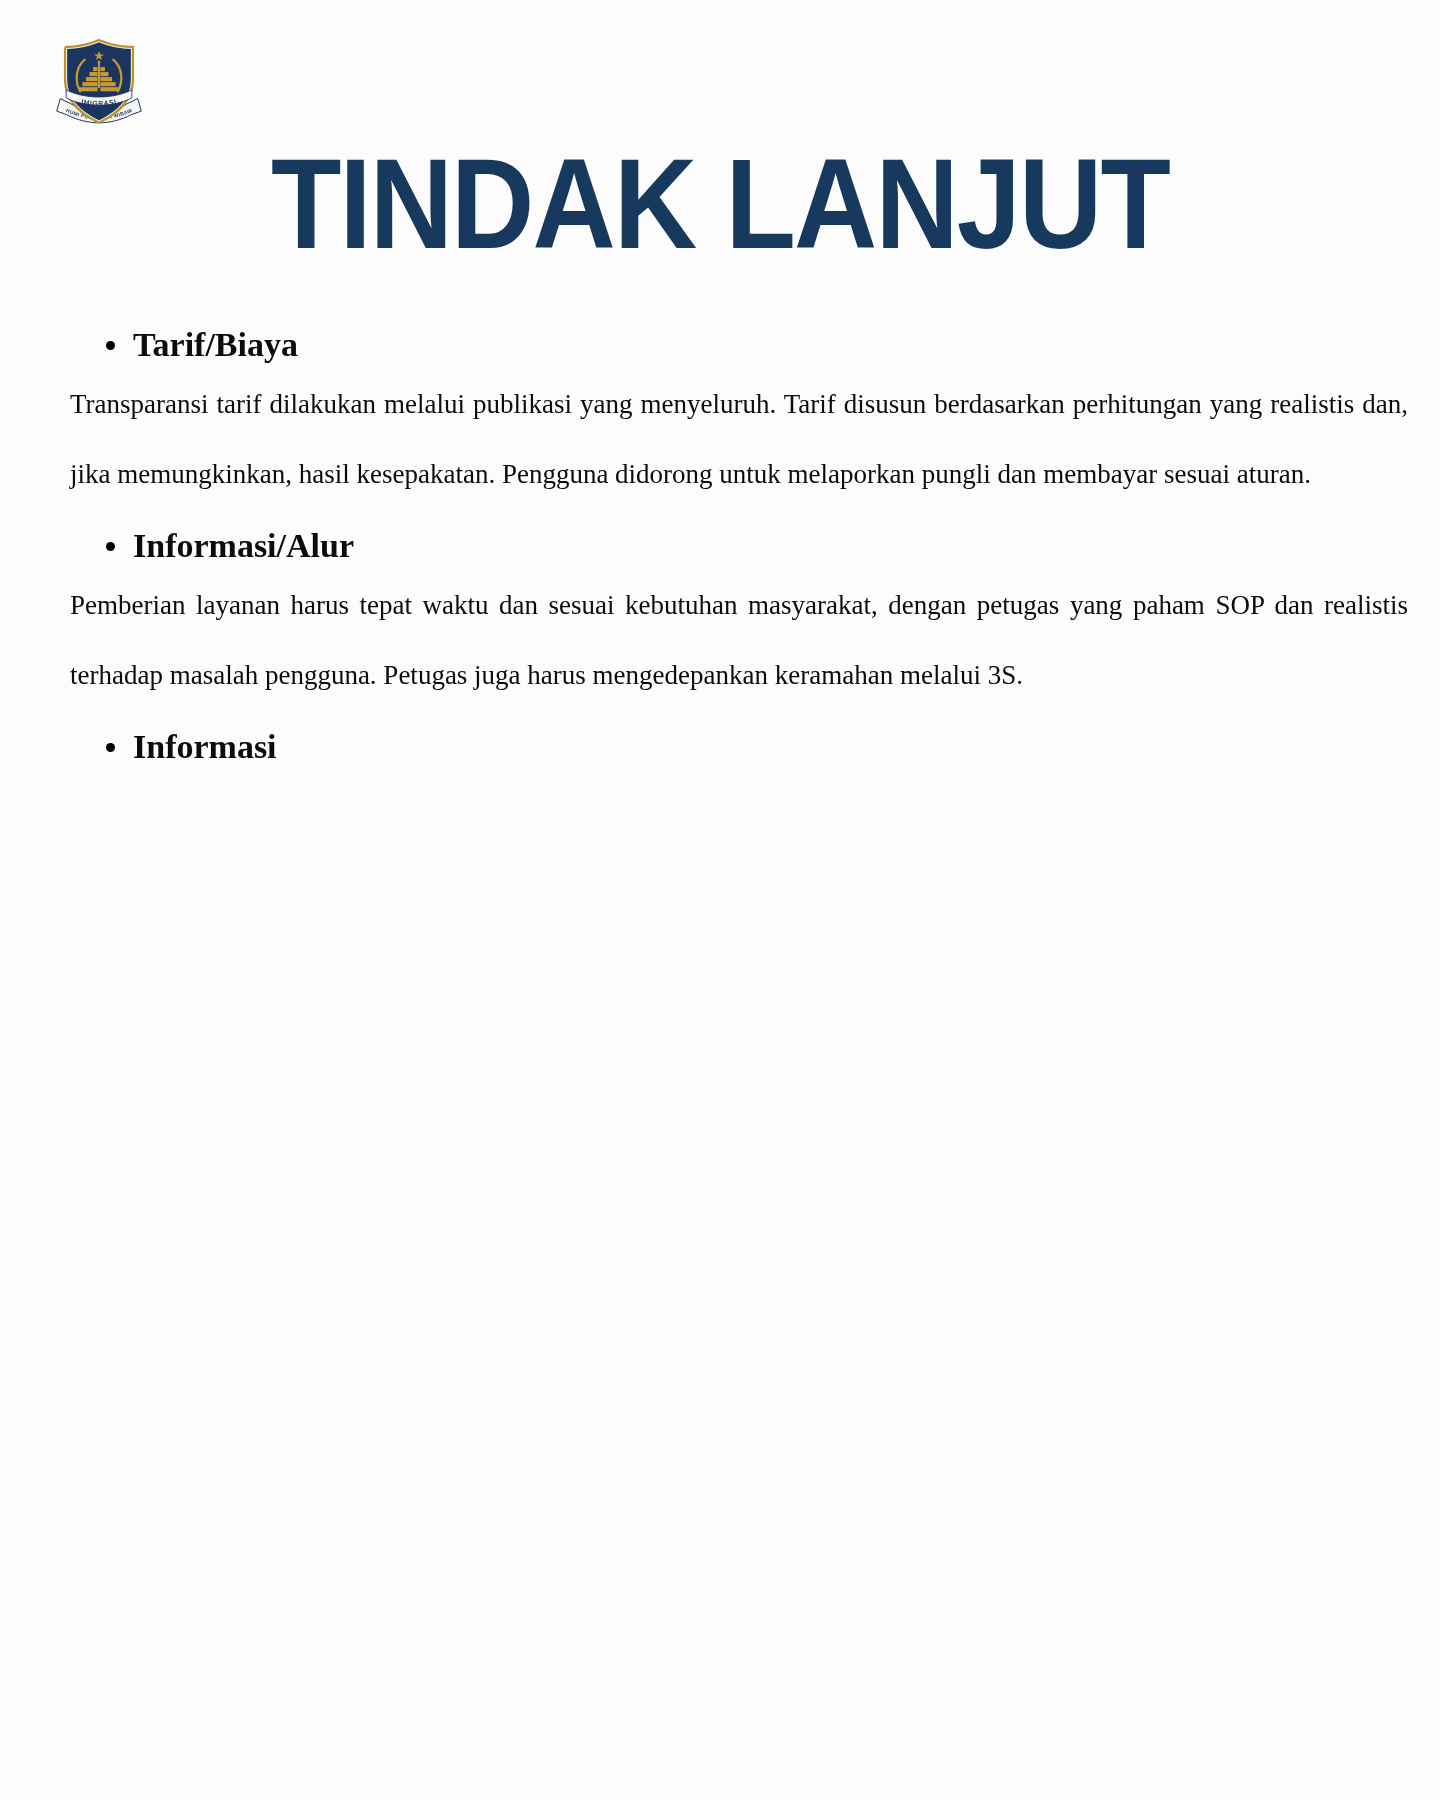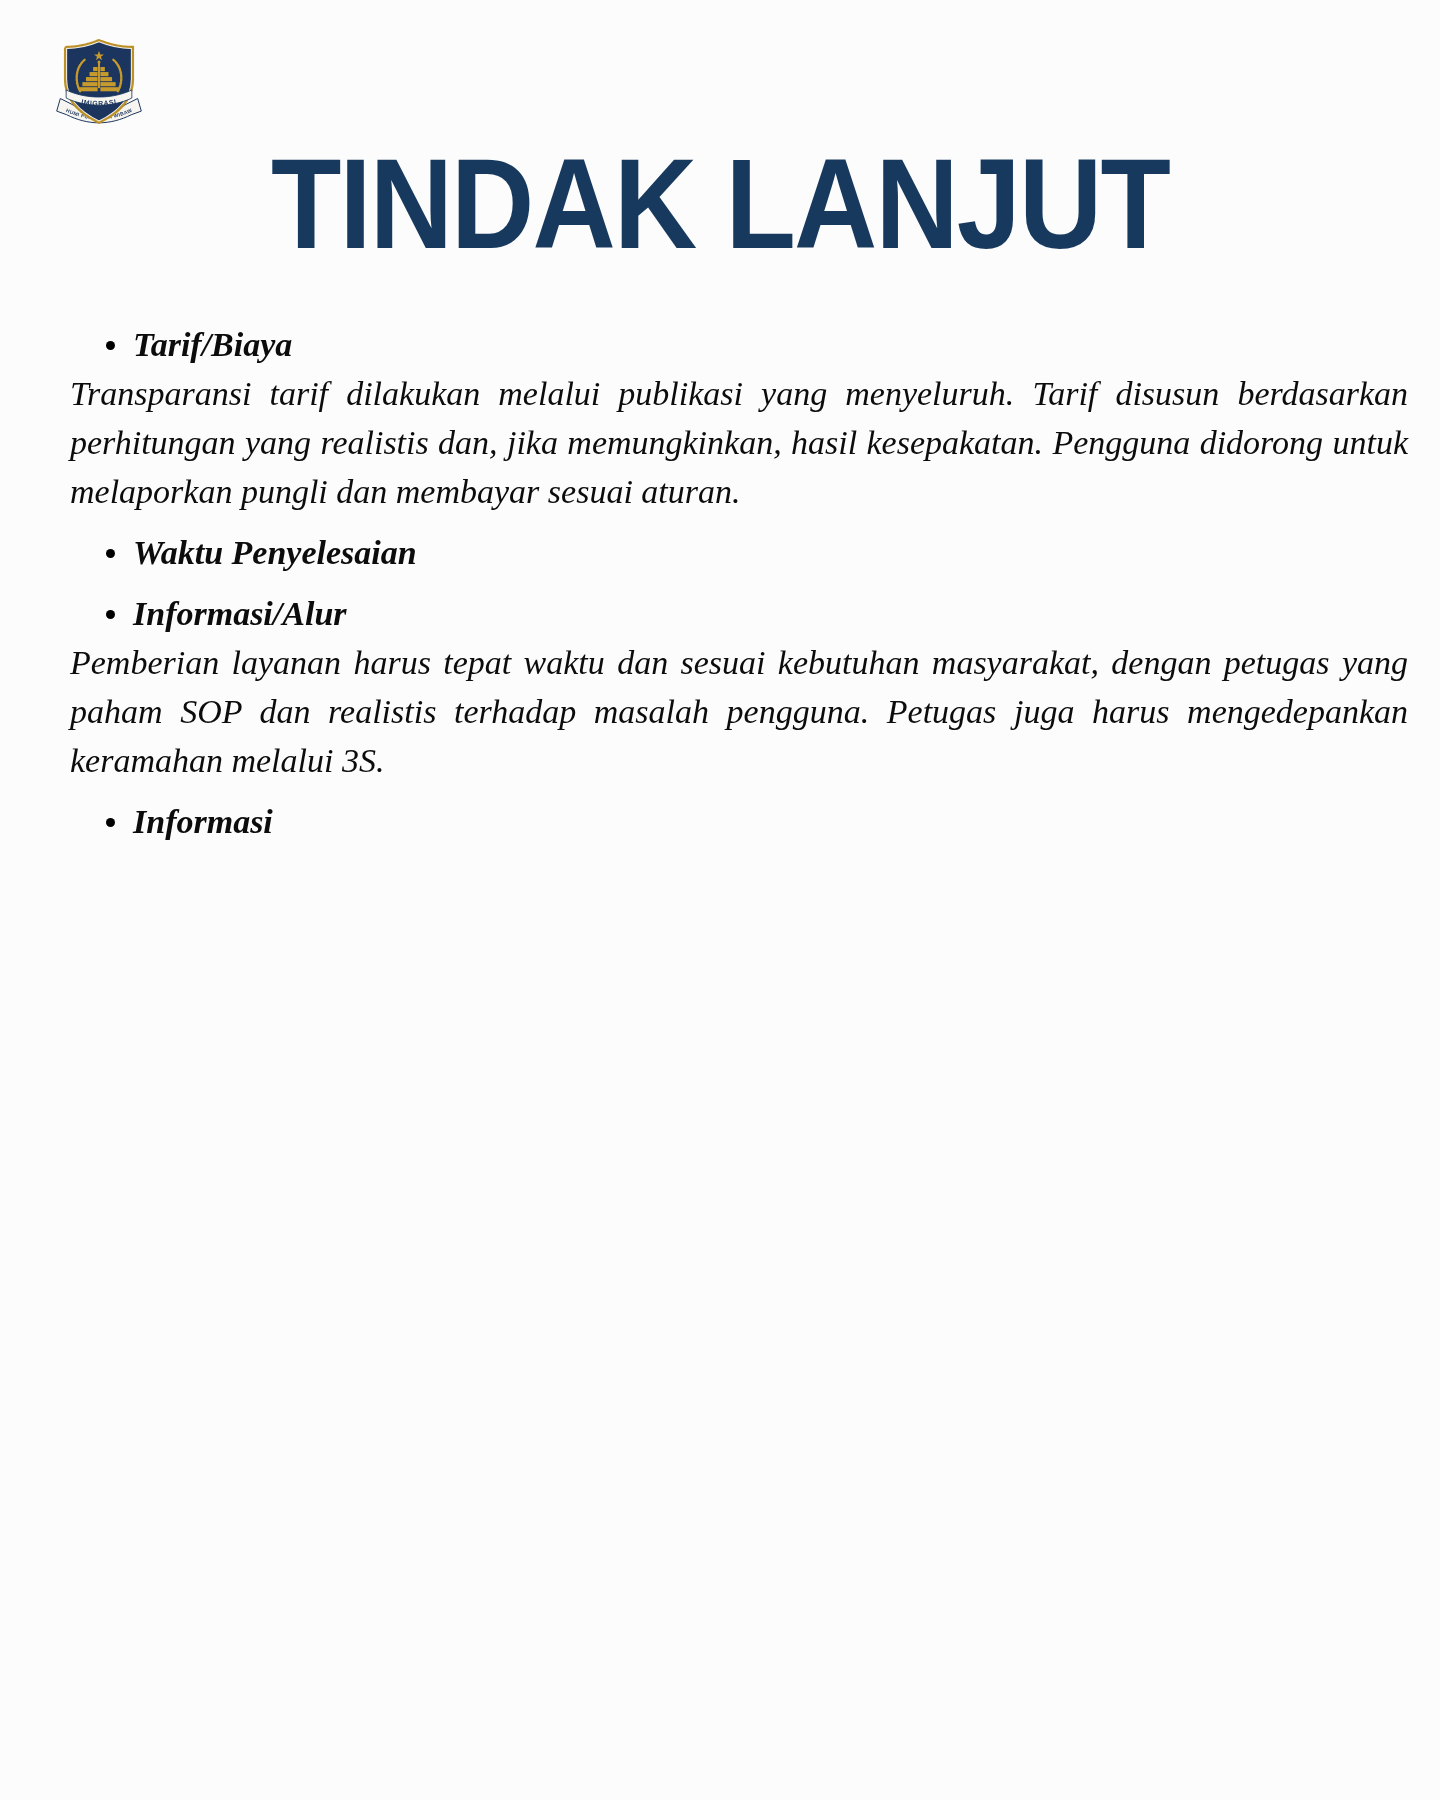--- a/index.html
+++ b/index.html
@@ -26,21 +26,20 @@
     font-size:128px;
     line-height:1;
     letter-spacing:-2px;
     transform:scaleX(0.9);
     transform-origin:50% 50%;
     white-space:nowrap;
   }
   .content{
     margin:52px 0 0 0;
     padding:0 32px 0 70px;
-    font-style:italic;
   }
   .bullet-item{
     margin-top:12px;
     padding-left:36px;
     line-height:49px;
     font-size:34px;
   }
   .bullet{
     display:inline-block;
     width:9px;height:9px;
@@ -49,22 +48,22 @@
     margin-right:18px;
     vertical-align:middle;
     position:relative;
     top:-3px;
   }
   .bullet-label{
     font-weight:bold;
   }
   .section-body{
     margin:0;
-    font-size:34px;
-    line-height:49px;
+    font-size:27px;
+    line-height:70px;
     text-align:justify;
   }
 </style>
 </head>
 <body>
 
 <div class="page" style="background: rgb(252, 252, 252);">
 
   <svg class="logo" viewBox="0 0 100 110" aria-hidden="true">
 
@@ -114,23 +113,20 @@
 
   <h1 class="page-title" style="color: rgb(23, 57, 94);">TINDAK LANJUT</h1>
 
   <div class="content">
 
     <div class="bullet-item">
       <span class="bullet"></span><span class="bullet-label">Tarif/Biaya</span>
     </div>
     <p class="section-body">Transparansi tarif dilakukan melalui publikasi yang menyeluruh. Tarif disusun berdasarkan perhitungan yang realistis dan, jika memungkinkan, hasil kesepakatan. Pengguna didorong untuk melaporkan pungli dan membayar sesuai aturan.</p>
 
-    <div class="bullet-item">
-      <span class="bullet"></span><span class="bullet-label">Waktu Penyelesaian</span>
-    </div>
 
     <div class="bullet-item">
       <span class="bullet"></span><span class="bullet-label">Informasi/Alur</span>
     </div>
 
     <p class="section-body">Pemberian layanan harus tepat waktu dan sesuai kebutuhan masyarakat, dengan petugas yang paham SOP dan realistis terhadap masalah pengguna. Petugas juga harus mengedepankan keramahan melalui 3S.</p>
 
     <div class="bullet-item">
       <span class="bullet"></span><span class="bullet-label">Informasi</span>
     </div>

